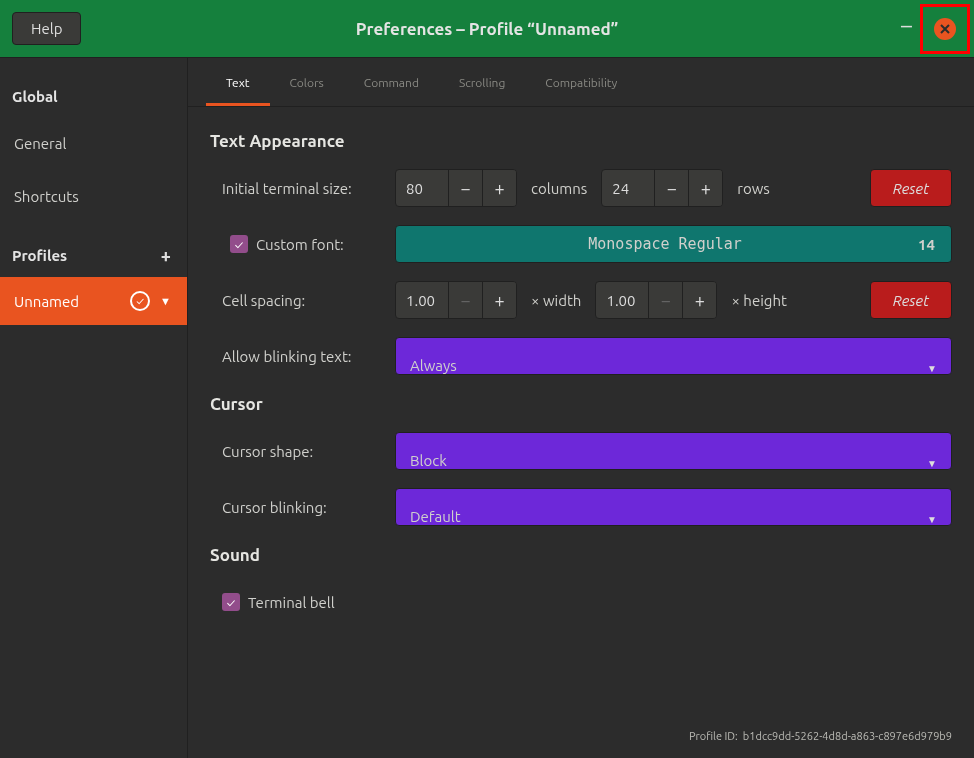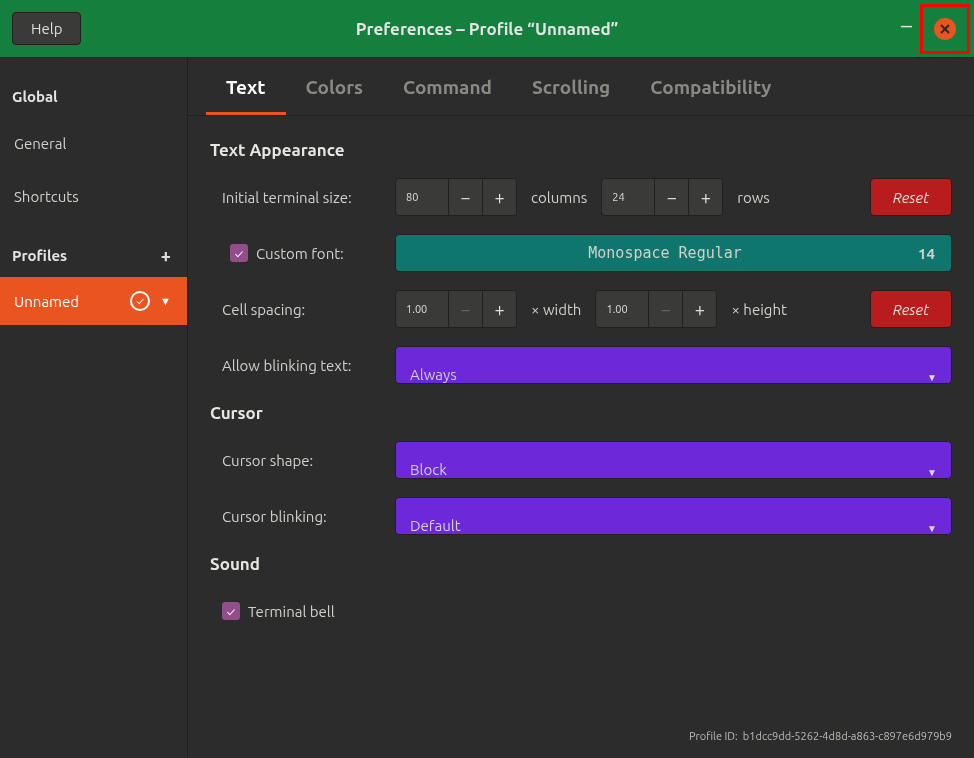--- a/index.html
+++ b/index.html
@@ -15,28 +15,28 @@
 .body { flex: 1; display: flex; min-height: 0; }
 .sidebar { width: 188px; background: #2c2c2c; border-right: 1px solid #202020; padding-top: 8px; font-size:15px;}
 .side-header { padding: 22px 16px 12px 12px; font-weight: bold; color: #e4e4e4; display:flex; align-items:center; justify-content:space-between; }
 .side-item { padding: 18px 16px 18px 14px; color: #d0d0cc; cursor: pointer; }
 .side-item.active { background: #e95420; color: #fff; display:flex; align-items:center; gap:4px; padding:14px 16px 14px 14px;}
 .plus { font-size: 18px; color: #ddd; }
 .checkcircle { width:20px; height:20px; border:2px solid #fff; border-radius:50%; display:inline-flex; align-items:center; justify-content:center; font-size:11px; margin-left:auto; margin-right:6px;}
 .caret-down { font-size:11px; color:#fff;}
 .content { flex: 1; display: flex; flex-direction: column; background: #2c2c2c; min-width:0; }
 .tabs { display: flex; gap: 0; padding: 0 18px; border-bottom: 1px solid #202020; }
-.tab { padding: 18px 20px 14px 20px; font-weight: bold; color: #8a8a84; cursor: pointer; font-size:19px; }
+.tab { padding: 18px 20px 14px 20px; font-weight: normal; color: #8a8a84; cursor: pointer; font-size:12px; }
 .tab.active { color: #fff; border-bottom: 3px solid #e95420; }
 .panel { flex:1; padding: 18px 22px; overflow:auto; font-size:15px; color:#d0d0cc; }
 .section-title { font-weight: bold; color: #e6e6e2; margin: 6px 0 18px 0; font-size:17px;}
 .row { display: flex; align-items: center; margin-bottom: 16px; gap: 10px; min-height:40px;}
 .row .lbl { width: 175px; padding-left: 12px; }
 .spin { display:flex; align-items:center; background:#3a3a38; border:1px solid #202020; border-radius:4px; height:38px; overflow:hidden;}
-.spin input { width:52px; background:transparent; border:none; color:#ddd; text-align:left; padding-left:10px; font-size:11px; outline:none;}
+.spin input { width:52px; background:transparent; border:none; color:#ddd; text-align:left; padding-left:10px; font-size:15px; outline:none;}
 .spin button { width:34px; height:38px; background:#3a3a38; border:none; border-left:1px solid #202020; color:#ddd; font-size:18px; cursor:pointer;}
 .spin button:disabled {color:#666;}
 .resetbtn { background:#b91c1c; border:1px solid #202020; color:#ddd; border-radius:4px; height:38px; padding:0 22px; cursor:pointer; font-size:15px; margin-left:auto;font-style:italic;}
 .chk { width:18px; height:18px; background:#924d8b; border-radius:3px; display:inline-flex; align-items:center; justify-content:center; color:#fff; font-size:12px; margin-right:8px; cursor:pointer; flex-shrink:0;}
 .font-btn { flex:1; background:#0f766e; border:1px solid #202020; border-radius:4px; height:38px; display:flex; align-items:center; padding:0 16px; cursor:pointer;}
 .font-btn .fname { flex:1; text-align:center; font-family: monospace,'Ubuntu Mono'; }
 .font-btn .fsize { font-weight:bold; }
 .select { flex:1; background:#6d28d9; border:1px solid #202020; border-radius:4px; height:38px; display:flex; align-items:flex-end; padding:0 14px; cursor:pointer; }
 .select .txt { flex:1; }
 .select .car { font-size:10px; color:#ddd;}

